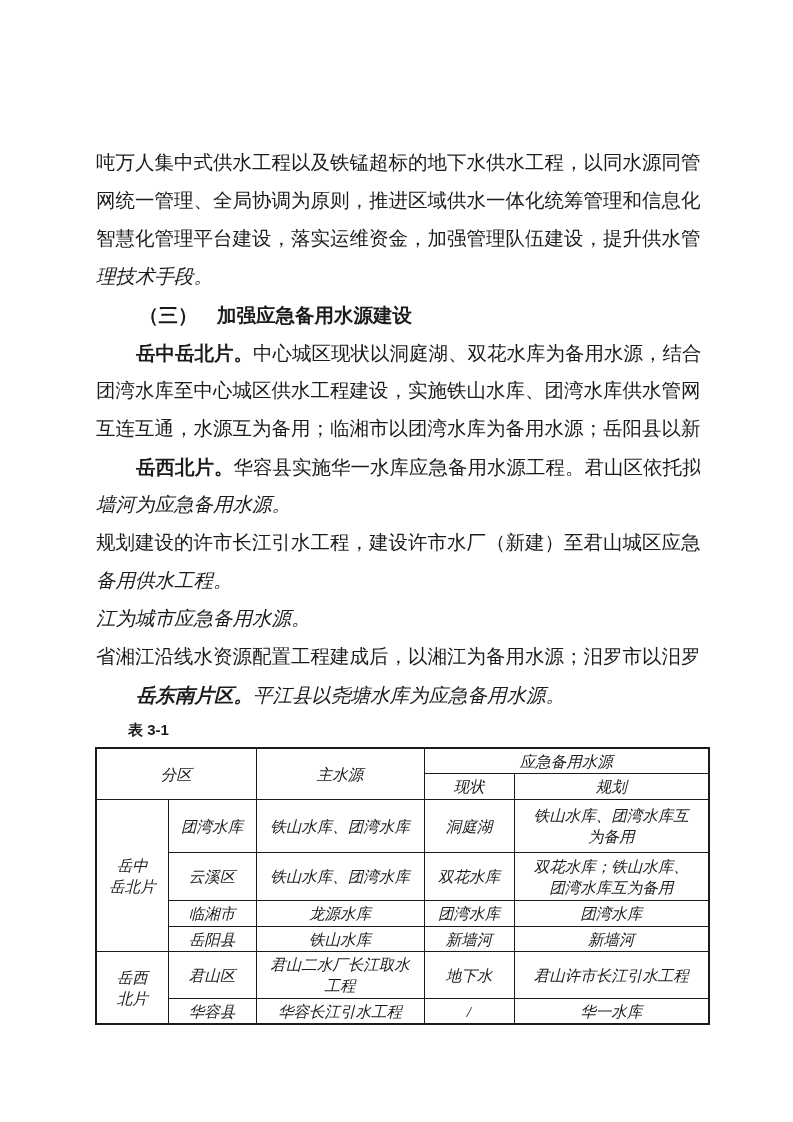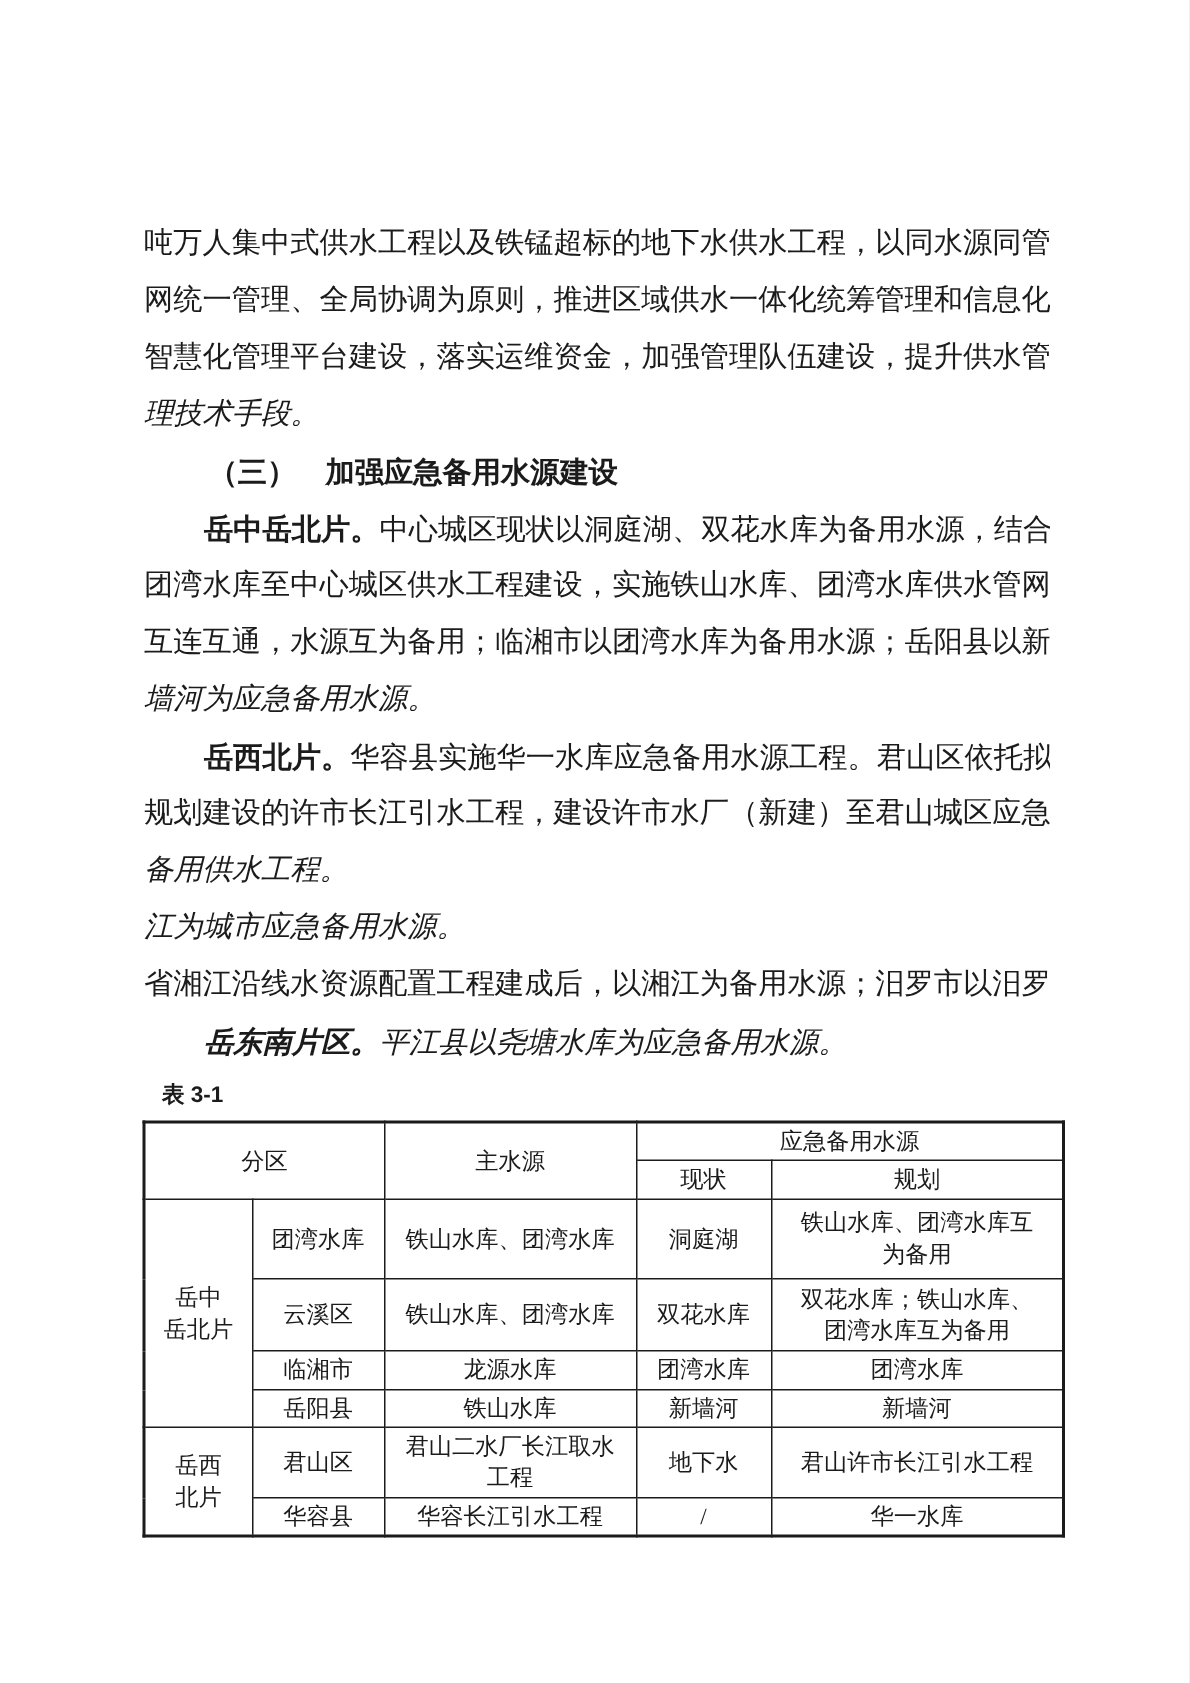--- a/index.html
+++ b/index.html
@@ -45,38 +45,39 @@
     text-align-last:left;
   }
   
   .caption {
     position:relative;
     height:32px;
     font-family:"Liberation Sans","DejaVu Sans",sans-serif;
     font-weight:700;
   }
   .caption .label {
-    position:absolute; left:12px; top:50%;
+    position:absolute; left:32px; top:50%;
     transform:translateY(-50%);
     font-size:15px;
   }
   .caption .title {
     position:absolute; left:60px; right:0; top:50%;
     transform:translateY(-50%);
     text-align:center;
     font-size:16px;
   }
   
   table.wtable {
     position:absolute;
     left:95px; top:747px;
     width:613px;
     border-collapse:collapse;
     table-layout:fixed;
     border:2px solid #1b1b1b;
+    font-style:italic;
   }
   table.wtable td {
     border:1px solid #1b1b1b;
     text-align:center;
     vertical-align:middle;
     font-size:15.5px;
     line-height:21px;
     padding:1px 4px;
     white-space:pre-line;
     overflow:hidden;
@@ -100,23 +101,23 @@
     <div class="line">吨万人集中式供水工程以及铁锰超标的地下水供水工程，以同水源同管</div>
     <div class="line">网统一管理、全局协调为原则，推进区域供水一体化统筹管理和信息化、</div>
     <div class="line">智慧化管理平台建设，落实运维资金，加强管理队伍建设，提升供水管</div>
     <div class="line last">理技术手段。</div>
 
     <div class="line heading">（三）　加强应急备用水源建设</div>
 
     <div class="line indent"><span class="lead">岳中岳北片。</span><span>中心城区现状以洞庭湖、双花水库为备用水源，结合</span></div>
     <div class="line">团湾水库至中心城区供水工程建设，实施铁山水库、团湾水库供水管网</div>
     <div class="line">互连互通，水源互为备用；临湘市以团湾水库为备用水源；岳阳县以新</div>
+    <div class="line indent"><span class="lead">岳西北片。</span><span>华容县实施华一水库应急备用水源工程。君山区依托拟</span></div>
+
     <div class="line last">墙河为应急备用水源。</div>
-
-    <div class="line indent"><span class="lead">岳西北片。</span><span>华容县实施华一水库应急备用水源工程。君山区依托拟</span></div>
     <div class="line">规划建设的许市长江引水工程，建设许市水厂（新建）至君山城区应急</div>
     <div class="line last">备用供水工程。</div>
 
     <div class="line last">江为城市应急备用水源。</div>
     <div class="line">省湘江沿线水资源配置工程建成后，以湘江为备用水源；汨罗市以汨罗</div>
 
     <div class="line last indent"><span class="lead">岳东南片区。</span><span>平江县以尧塘水库为应急备用水源。</span></div>
 
     <div class="caption">
       <span class="label">表 3-1</span>

